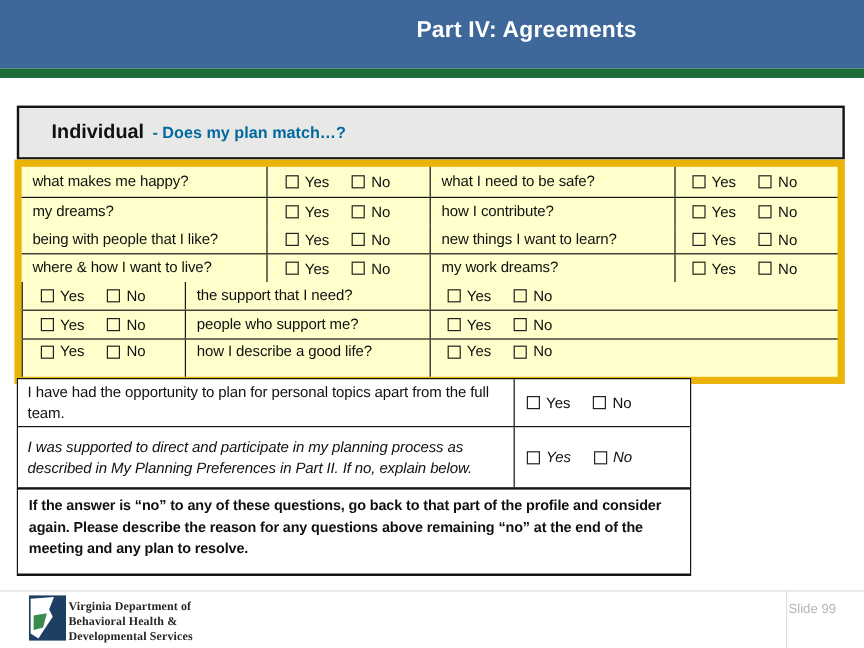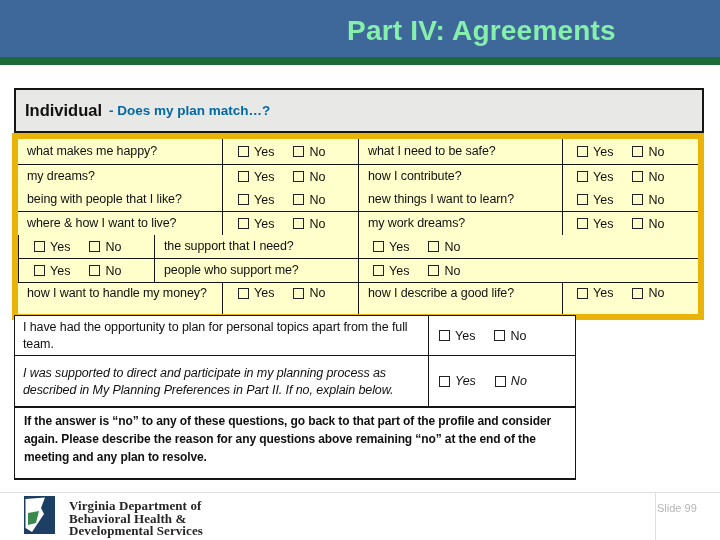--- a/index.html
+++ b/index.html
@@ -3,28 +3,28 @@
 <meta charset="utf-8">
 <style>
   html,body { margin:0; padding:0; }
   body {
     width:720px; height:540px; position:relative; overflow:hidden;
     background:#ffffff; font-family:"Liberation Sans", sans-serif;
   }
 
   
   .titlebar { position:absolute; left:0; top:0; width:720px; height:57px; background:#3d6899; }
-  .title { position:absolute; left:347px; top:15px; font-size:28px; font-weight:600; color:#86efac; letter-spacing:.2px; }
+  .title { position:absolute; left:347px; top:15px; font-size:19px; font-weight:600; color:#ffffff; letter-spacing:.2px; }
   .accent { position:absolute; left:0; top:57px; width:720px; height:8px; background:#1e6b3a; }
 
   
   .sec-header {
     position:absolute; left:14px; top:88px; width:690px; height:45px;
     background:#e8e8e6; border:2px solid #151515; box-sizing:border-box;
-    display:flex; align-items:center; padding-left:9px;
+    display:flex; align-items:center; padding-left:27px;
   }
   .sec-bold { font-size:16.5px; font-weight:700; color:#111; }
   .sec-rest { font-size:13.5px; font-weight:600; color:#0369a1; margin-left:7px; }
 
   
   .grid {
     position:absolute; left:12px; top:133px; width:692px;
     background:#ffffcc; border:6px solid #eab308; box-sizing:border-box;
   }
   .qrow { display:flex; min-height:23px; }
@@ -53,22 +53,22 @@
   .st-row.second { min-height:50px; border-bottom:2px solid #151515;font-style:italic; }
   .st-text { flex:1; padding:3px 8px 2px 8px; font-size:12.5px; line-height:17px; color:#101010; display:flex; align-items:center; letter-spacing:-.1px; }
   .st-yn { width:147px; border-left:1.5px solid #151515; display:flex; align-items:center; padding-left:10px; box-sizing:border-box; }
   .note { padding:4px 9px 8px 9px; font-size:12px; font-weight:700; line-height:18px; color:#101010; min-height:58px; letter-spacing:-.1px; }
 
   
   .footer-hline { position:absolute; left:0; top:492px; width:720px; height:1px; background:#dedede; }
   .footer-vline { position:absolute; left:655px; top:492px; width:1px; height:48px; background:#dedede; }
   .logo { position:absolute; left:24px; top:496px; display:flex; align-items:flex-start; }
   .logo-text {
-    margin-left:14px; font-family:"Liberation Serif", serif; font-weight:700;
-    font-size:13px; line-height:12.5px; color:#262626; letter-spacing:.1px; margin-top:4px;
+    margin-left:2px; font-family:"Liberation Serif", serif; font-weight:700;
+    font-size:10px; line-height:12.5px; color:#262626; letter-spacing:.1px; margin-top:4px;
   }
   .slide-label { position:absolute; left:657px; top:502px; font-size:11px; color:#b5b5b5; }
 </style>
 </head>
 <body>
 
 <div class="titlebar">
   <span class="title">Part IV: Agreements</span>
 </div>
 <div class="accent"></div>
@@ -241,23 +241,20 @@
         <span class="cb-label">Yes</span>
       </span>
       <span class="yn-group no-group">
         <span class="cb"></span>
         <span class="cb-label">No</span>
       </span>
     </div>
   </div>
 
   <div class="qrow">
-    <div class="cell ql">
-        <span class="qtext">how I want to handle my money?</span>
-      </div>
     <div class="cell ynl">
       <span class="yn-group">
         <span class="cb"></span>
         <span class="cb-label">Yes</span>
       </span>
       <span class="yn-group no-group">
         <span class="cb"></span>
         <span class="cb-label">No</span>
       </span>
     </div>

